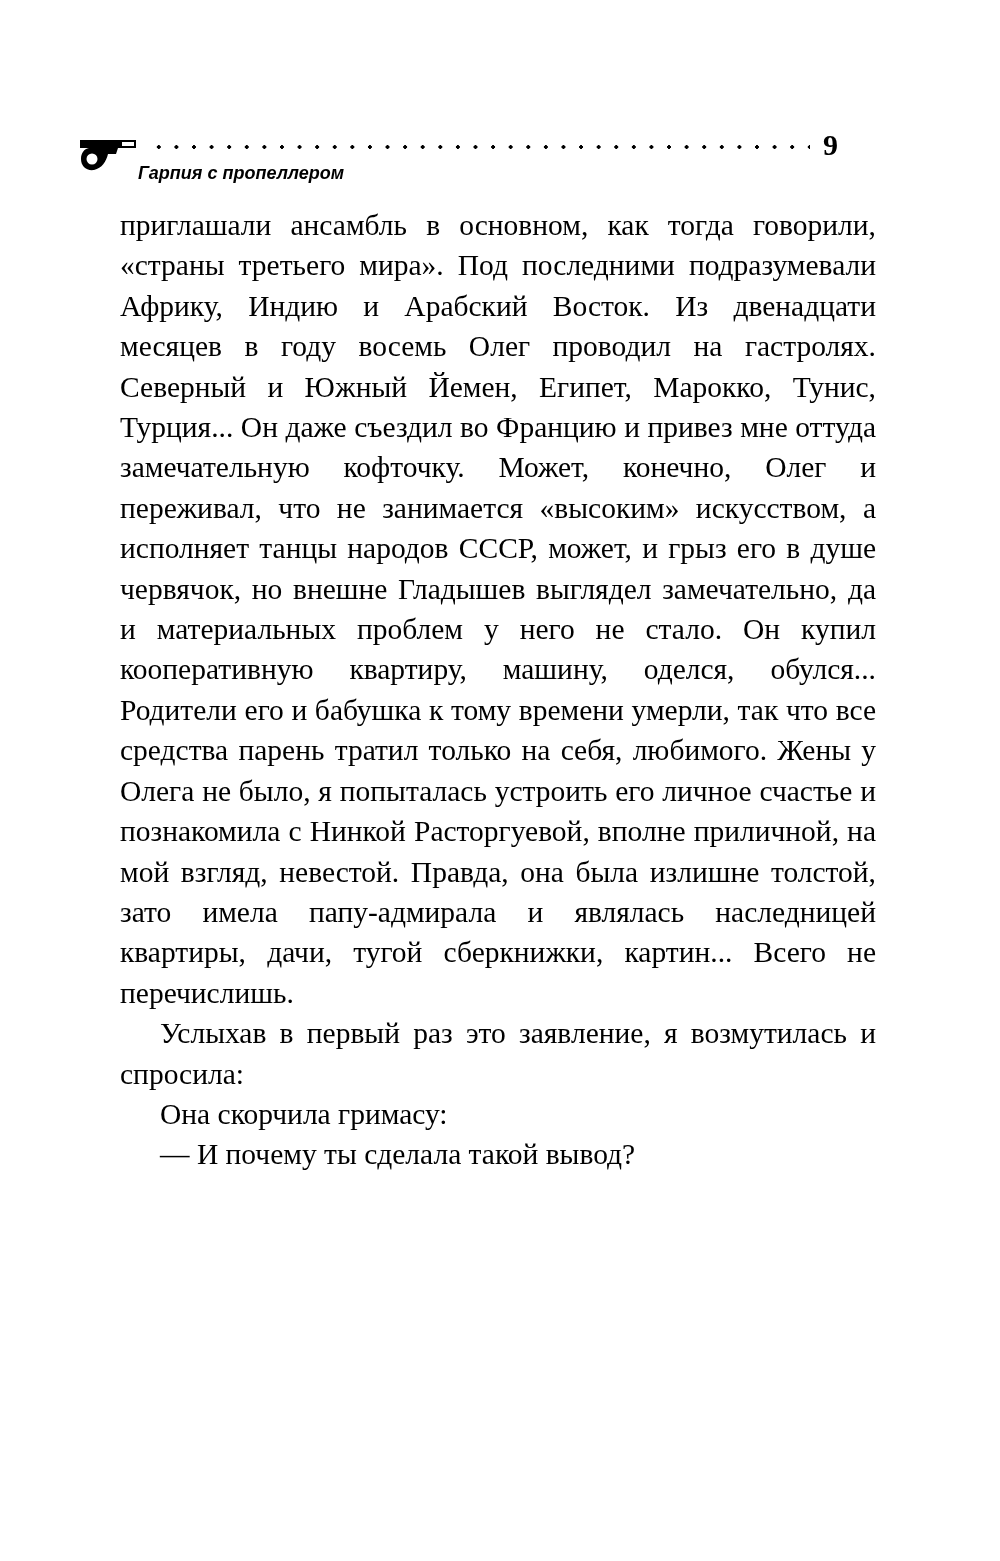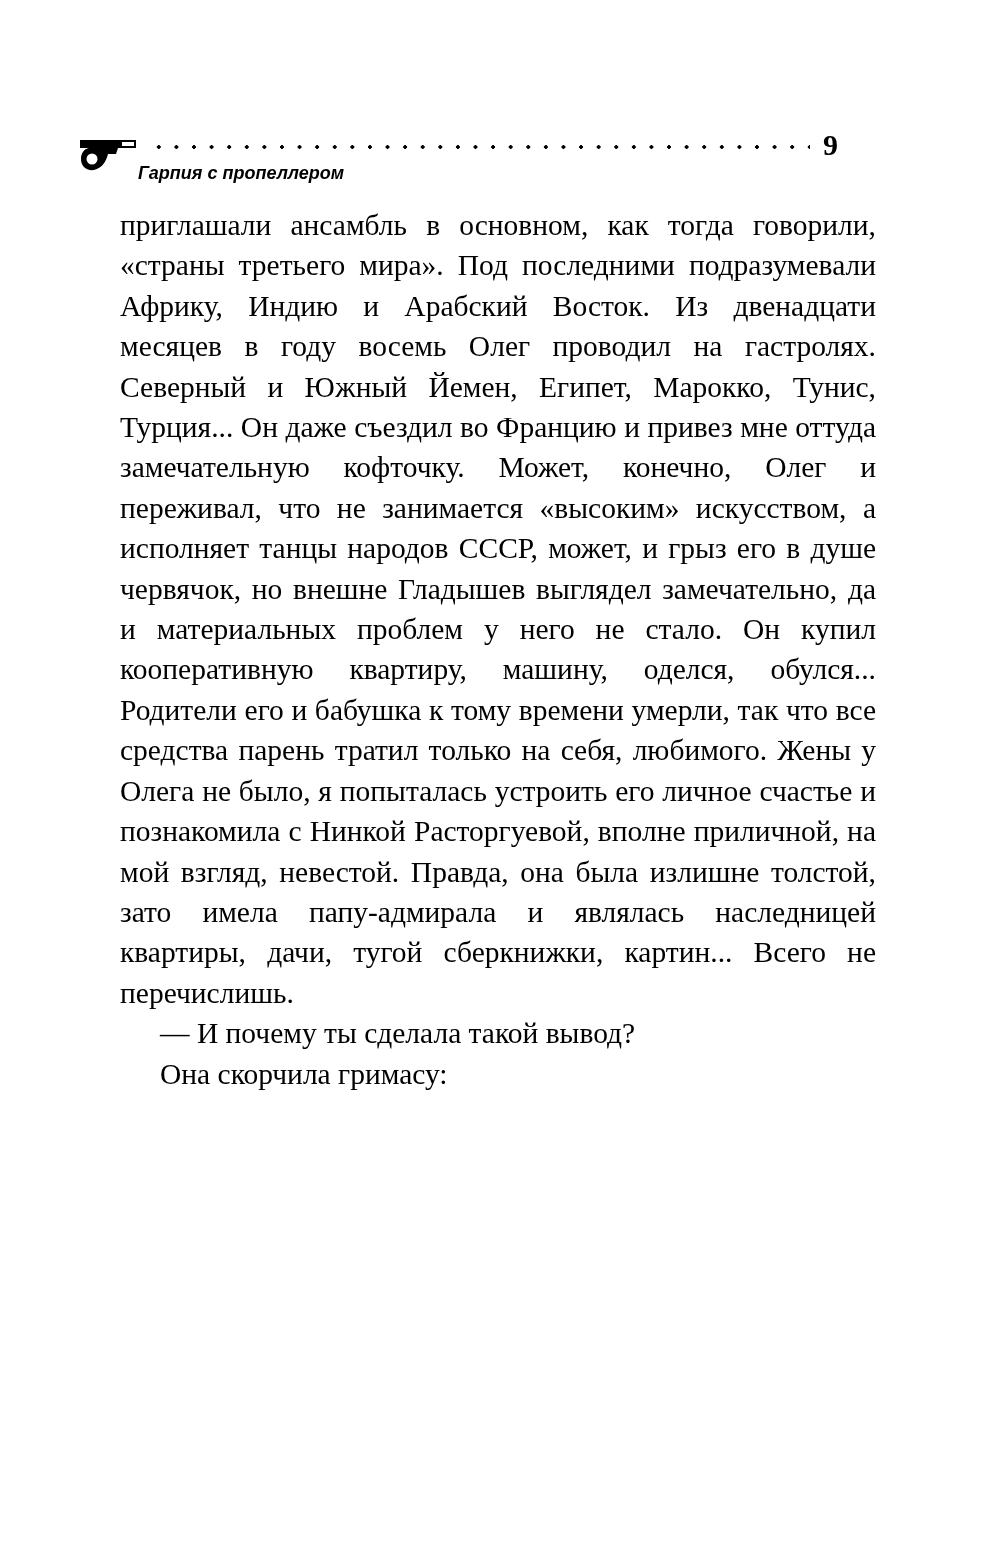--- a/index.html
+++ b/index.html
@@ -112,17 +112,18 @@
 
     <span class="header-rule"></span>
 
     <span class="page-number">9</span>
 
     <span class="running-title">Гарпия с пропеллером</span>
   </div>
 
   <div class="body-text">
     <p class="para stretch">приглашали ансамбль в основном, как тогда говорили, «страны третьего мира». Под последними подразумевали Африку, Индию и Арабский Восток. Из двенадцати месяцев в году восемь Олег проводил на гастролях. Северный и Южный Йемен, Египет, Марокко, Тунис, Турция... Он даже съездил во Францию и привез мне оттуда замечательную кофточку. Может, конечно, Олег и переживал, что не занимается «высоким» искусством, а исполняет танцы народов СССР, может, и грыз его в душе червячок, но внешне Гладышев выглядел замечательно, да и материальных проблем у него не стало. Он купил кооперативную квартиру, машину, оделся, обулся... Родители его и бабушка к тому времени умерли, так что все средства парень тратил только на себя, любимого. Жены у Олега не было, я попыталась устроить его личное счастье и познакомила с Нинкой Расторгуевой, вполне приличной, на мой взгляд, невестой. Правда, она была излишне толстой, зато имела папу-адмирала и являлась наследницей квартиры, дачи, тугой сберкнижки, картин... Всего не перечислишь.</p>
+    <p class="para indent stretch">Услыхав в первый раз это заявление, я возмутилась и спросила:</p>
+    <p class="para indent">Она скорчила гримасу:</p>
     <p class="para indent">— И почему ты сделала такой вывод?</p>
-    <p class="para indent">Она скорчила гримасу:</p>
   </div>
 
 </div>
 
 </body></html>

